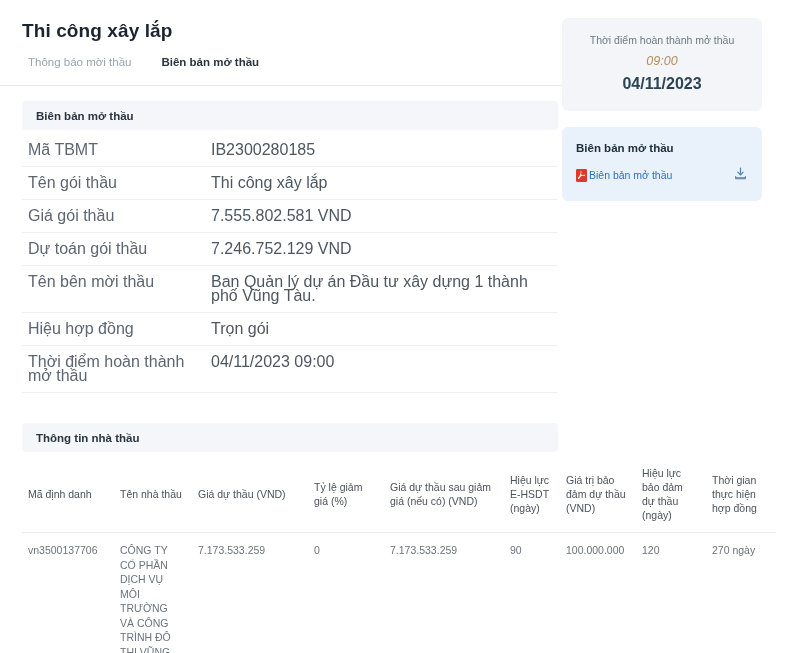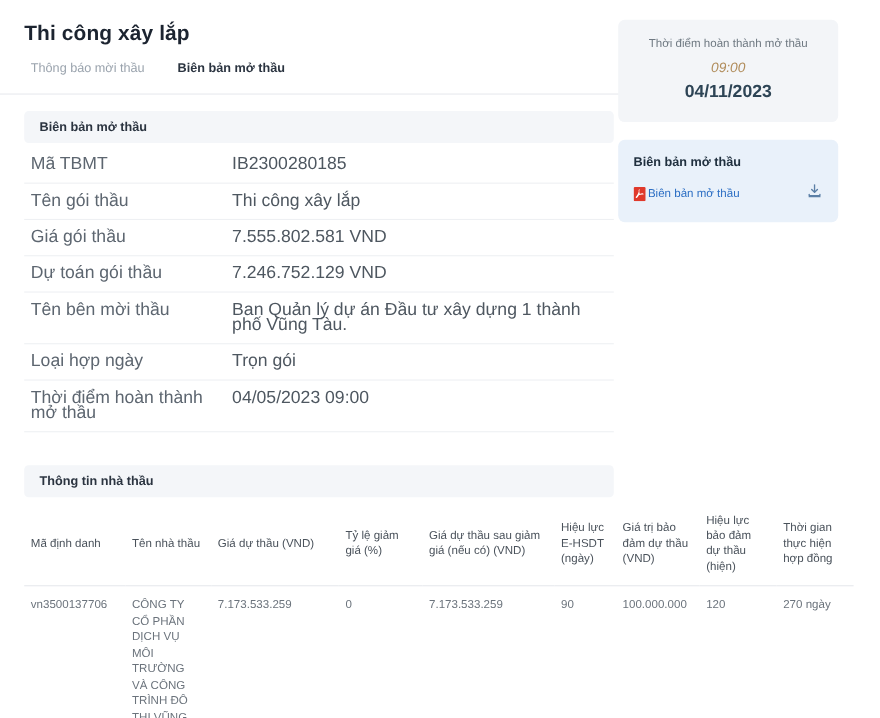--- a/index.html
+++ b/index.html
@@ -243,45 +243,45 @@
         <div class="info-value">7.246.752.129 VND</div>
       </div>
 
       <div class="info-row">
         <div class="info-label">Tên bên mời thầu</div>
         <div class="info-value">Ban Quản lý dự án Đầu tư xây dựng 1 thành phố Vũng Tàu.</div>
       </div>
 
 
       <div class="info-row">
-        <div class="info-label">Loại hợp ngày</div>
+        <div class="info-label">Hiệu hợp đồng</div>
         <div class="info-value">Trọn gói</div>
       </div>
 
 
       <div class="info-row">
         <div class="info-label">Thời điểm hoàn thành mở thầu</div>
-        <div class="info-value">04/05/2023 09:00</div>
+        <div class="info-value">04/11/2023 09:00</div>
       </div>
 
     </div>
 
     <div class="section-head" style="margin-top:30px;">Thông tin nhà thầu</div>
 
     <table class="bidder-table">
       <thead>
         <tr>
           <th class="col-0">Mã định danh</th>
           <th class="col-1">Tên nhà thầu</th>
           <th class="col-2">Giá dự thầu (VND)</th>
           <th class="col-3">Tỷ lệ giảm giá (%)</th>
           <th class="col-4">Giá dự thầu sau giảm giá (nếu có) (VND)</th>
           <th class="col-5">Hiệu lực E-HSDT (ngày)</th>
           <th class="col-6">Giá trị bảo đảm dự thầu (VND)</th>
-          <th class="col-7">Hiệu lực bảo đảm dự thầu (hiện)</th>
+          <th class="col-7">Hiệu lực bảo đảm dự thầu (ngày)</th>
           <th class="col-8">Thời gian thực hiện hợp đồng</th>
         </tr>
       </thead>
       <tbody>
         <tr>
           <td class="col-0">vn3500137706</td>
           <td class="col-1">CÔNG TY CỔ PHẦN DỊCH VỤ MÔI TRƯỜNG VÀ CÔNG TRÌNH ĐÔ THỊ VŨNG TÀU</td>
           <td class="col-2">7.173.533.259</td>
           <td class="col-3">0</td>
           <td class="col-4">7.173.533.259</td>

